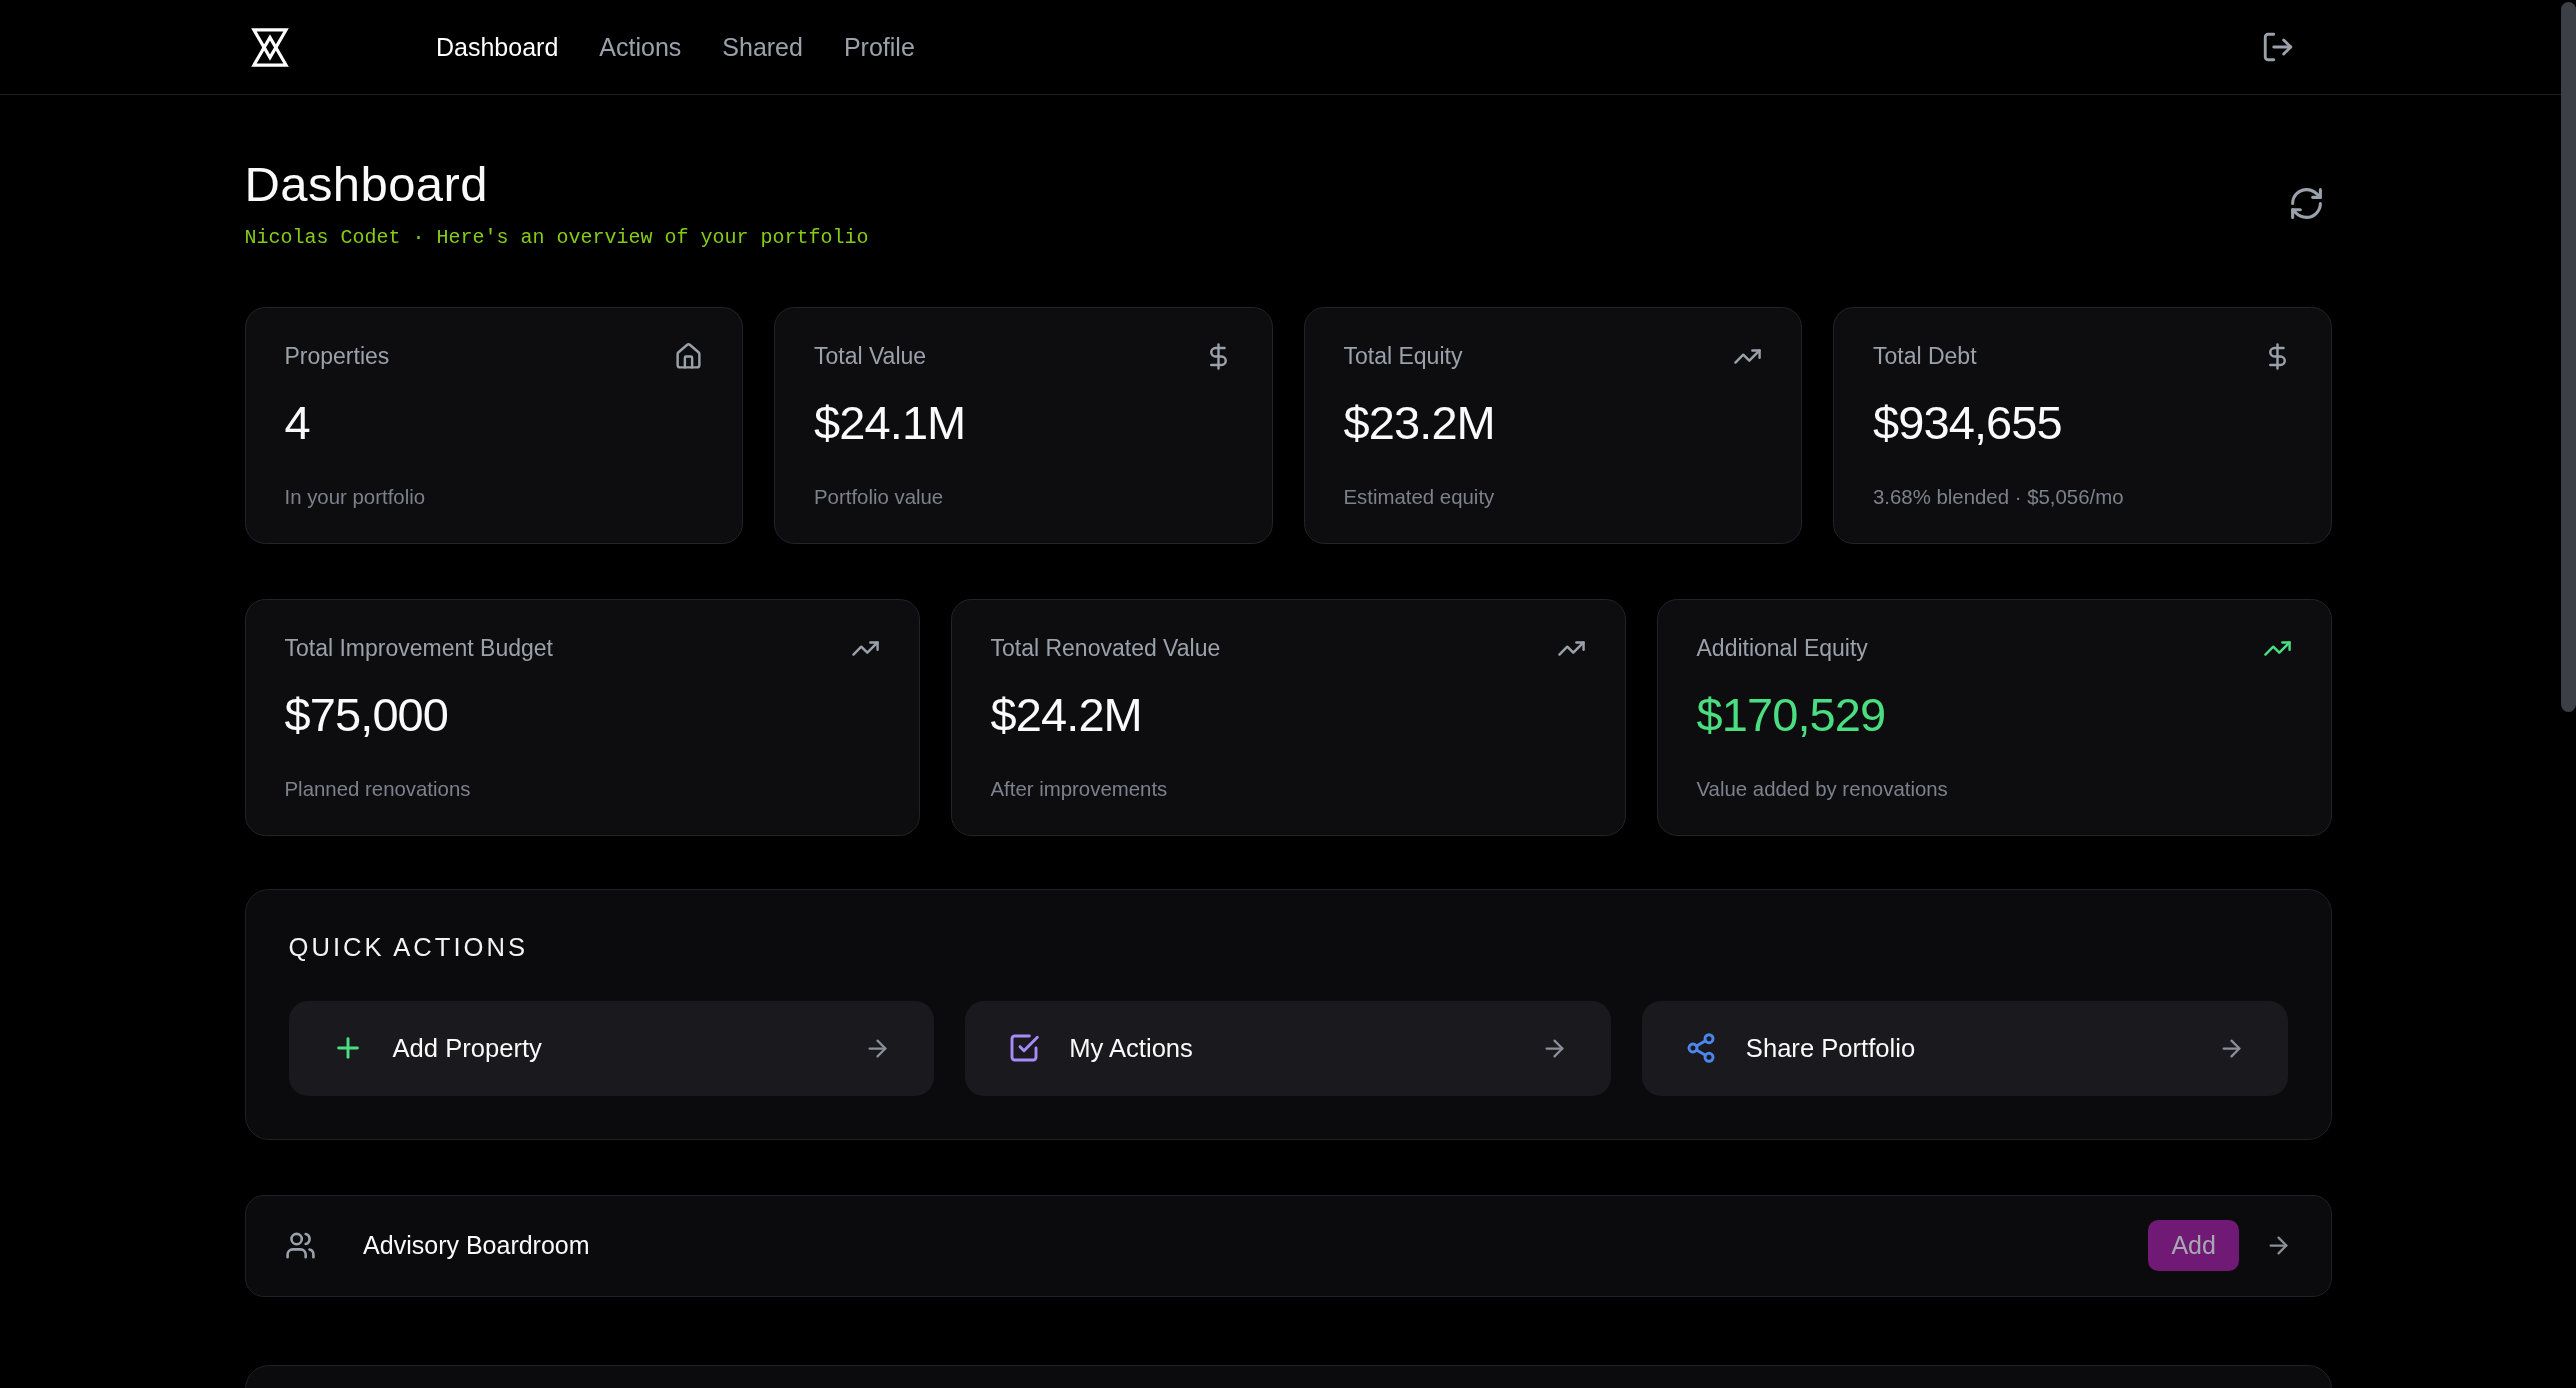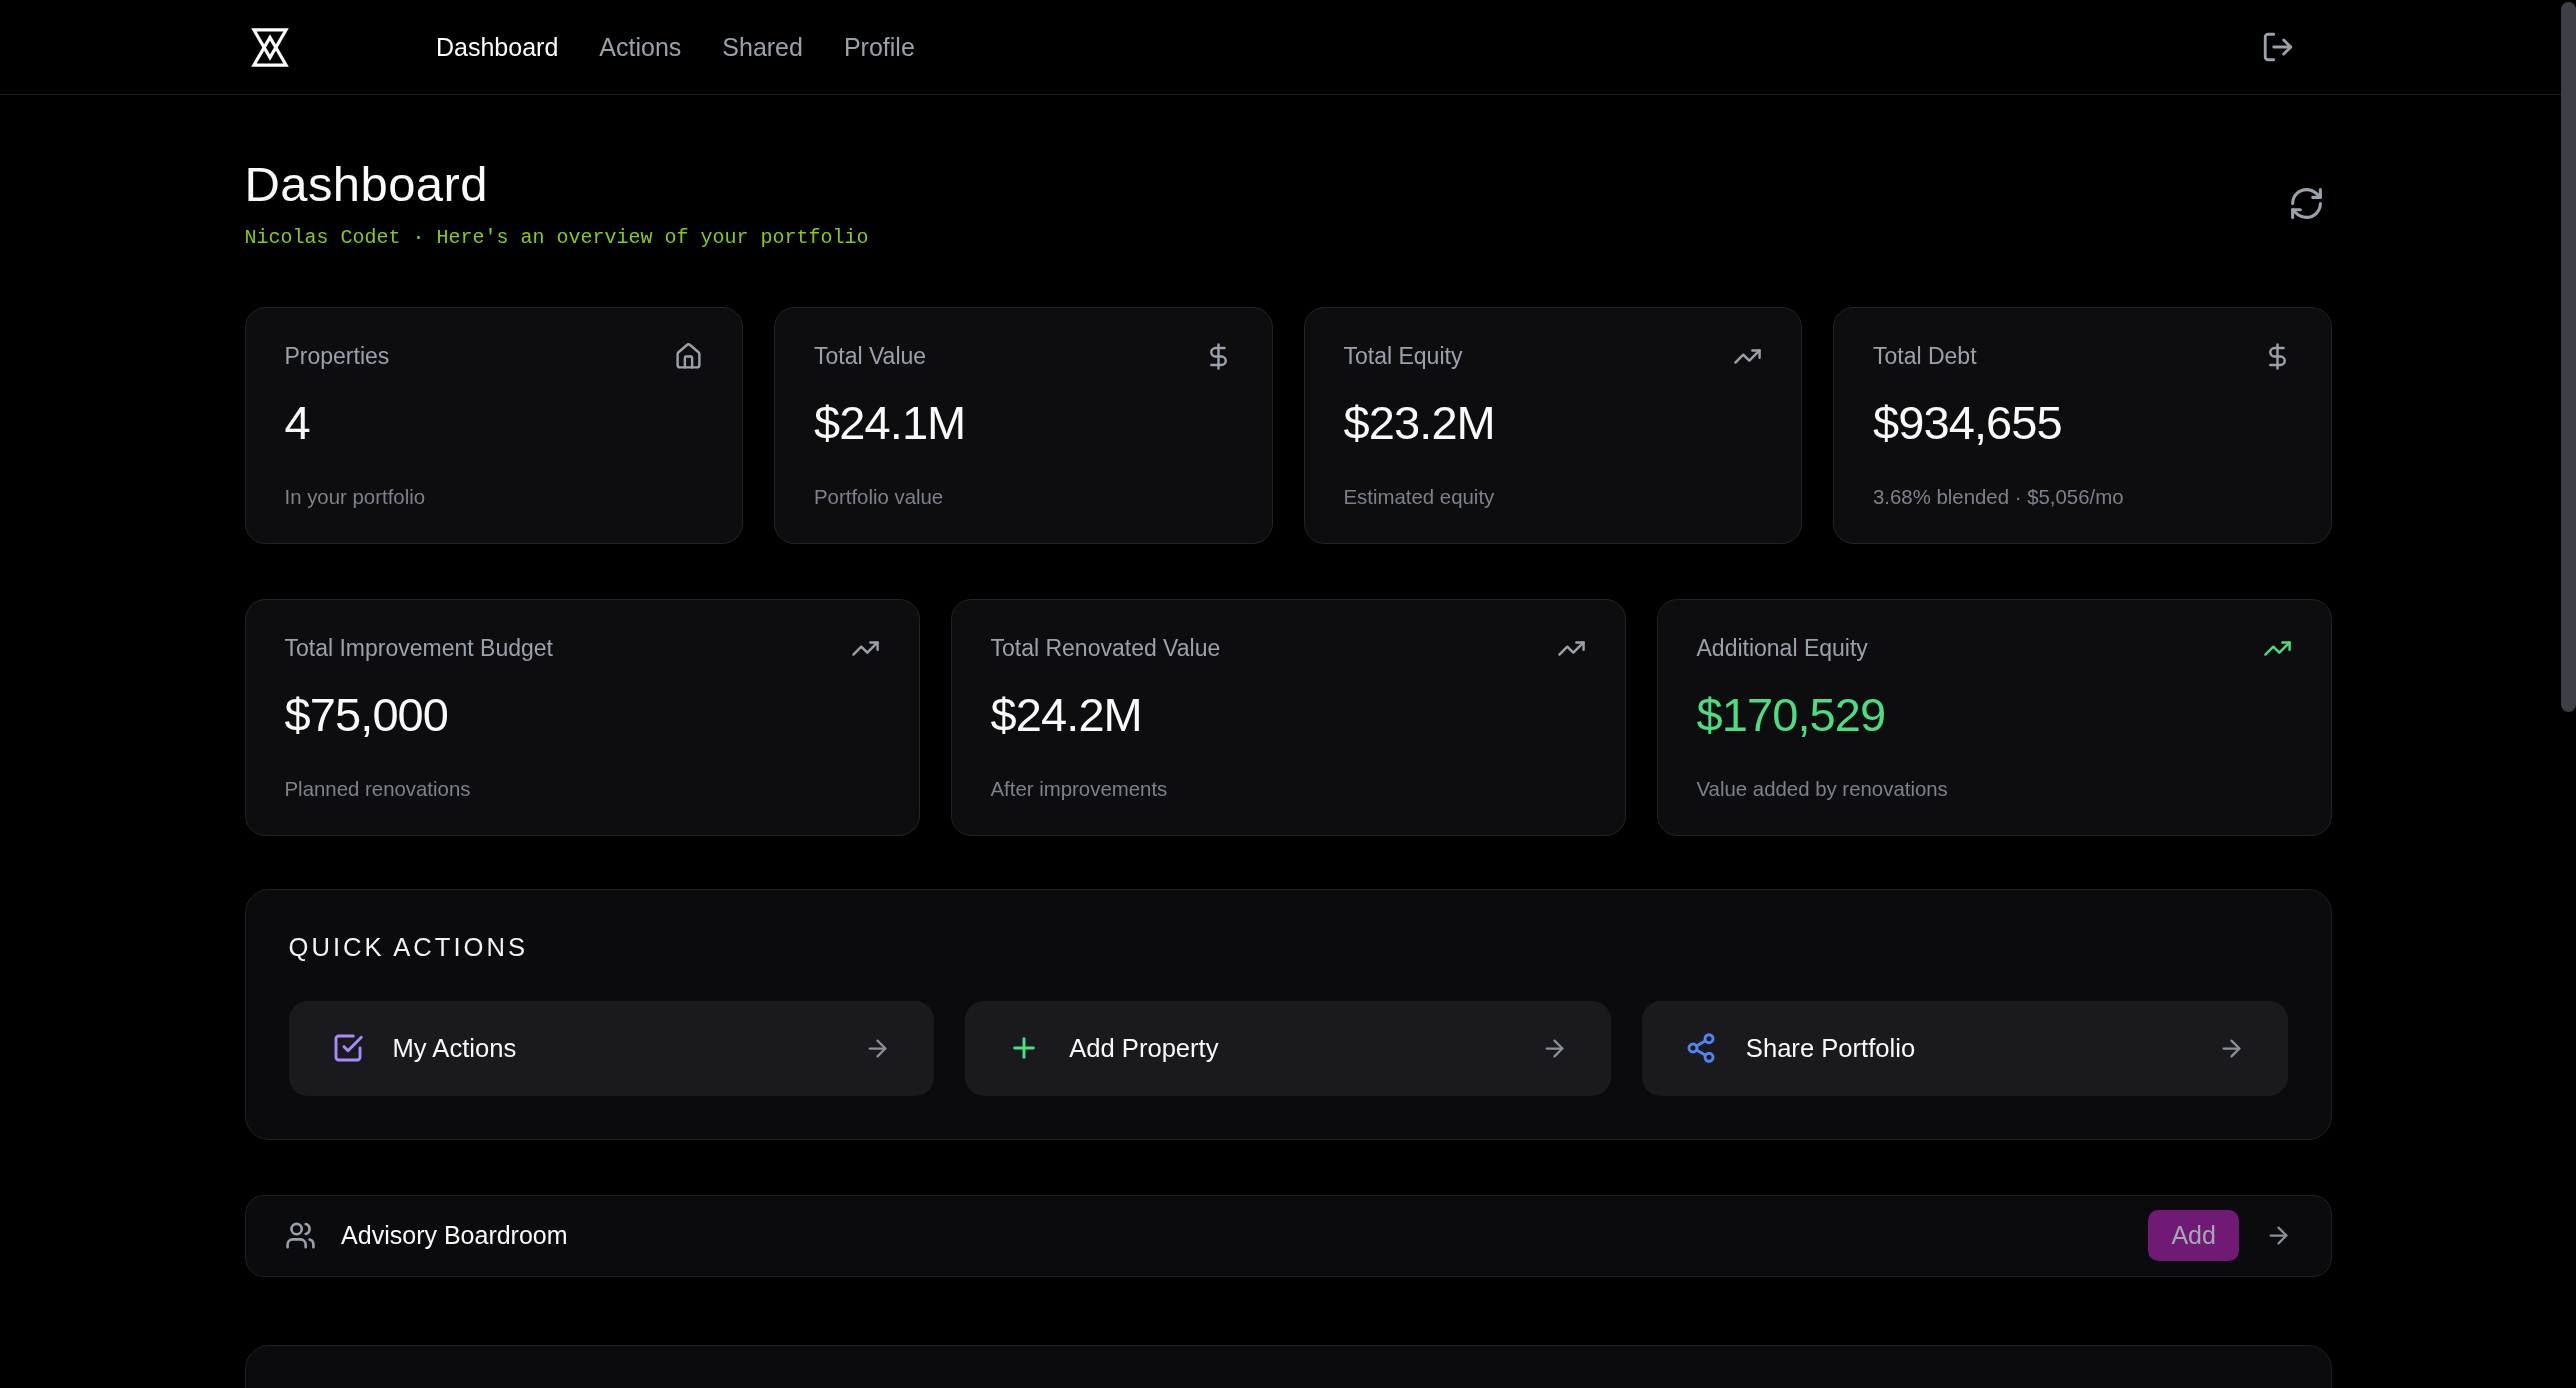--- a/index.html
+++ b/index.html
@@ -42,22 +42,22 @@
   .quick { margin-top:53px; padding:43px; }
   .section-heading { font-size:25.6px; font-weight:400; letter-spacing:3px; color:#f2f3f5; }
   .qa-grid { display:grid; grid-template-columns:repeat(3,1fr); gap:31px; margin-top:39px; }
   .qa-btn { height:95px; background:#1a1a1e; border:none; border-radius:19px;
             display:flex; align-items:center; padding:0 43px; cursor:pointer;
             font-family:inherit; }
   .qa-label { font-size:25.6px; color:#fafafa; margin-left:29px; }
   .qa-arrow { margin-left:auto; display:flex; }
 
   
-  .advisory { margin-top:55px; height:82px; border-radius:19px;
-              display:flex; align-items:center; padding:0 39px; cursor:pointer; }
+  .advisory { margin-top:55px; height:102px; border-radius:19px;
+              display:flex; align-items:center; padding:0 39px; cursor:pointer;gap:22px; }
   .advisory-label { font-size:25px; color:#fafafa; margin-left:25.6px; }
   .advisory-right { margin-left:auto; display:flex; align-items:center; }
   .add-badge { background:#701a75; color:#a6a9b1; font-size:25px; border:none;
                border-radius:10.2px; padding:11px 23px; cursor:pointer; font-family:inherit; }
   .advisory-right .qa-arrow { margin-left:25.6px; }
 
   
   .props { margin-top:68px; padding:44px 43px; height:204px; }
 
   
@@ -220,42 +220,42 @@
       <div class="card-value green">$170,529</div>
       <div class="card-sub">Value added by renovations</div>
     </div>
   </div>
 
   <section class="section quick">
     <div class="section-heading">QUICK ACTIONS</div>
     <div class="qa-grid">
       <button class="qa-btn">
         <span>
-          <svg width="32" height="32" viewBox="0 0 24 24" fill="none" stroke="#a78bfa" stroke-width="2.2" stroke-linecap="round" stroke-linejoin="round">
-            <path d="m9 11 3 3L22 4"></path>
-            <path d="M21 12v7a2 2 0 0 1-2 2H5a2 2 0 0 1-2-2V5a2 2 0 0 1 2-2h11"></path>
-          </svg>
-        </span>
-        <span class="qa-label">My Actions</span>
+          <svg width="32" height="32" viewBox="0 0 24 24" fill="none" stroke="#4ade80" stroke-width="2.2" stroke-linecap="round">
+            <path d="M5 12h14"></path>
+              <path d="M12 5v14"></path>
+          </svg>
+        </span>
+        <span class="qa-label">Add Property</span>
         <span class="qa-arrow">
           <svg width="27" height="27" viewBox="0 0 24 24" fill="none" stroke="#8b8f98" stroke-width="2" stroke-linecap="round" stroke-linejoin="round">
             <path d="M5 12h14"></path>
               <path d="m12 5 7 7-7 7"></path>
           </svg>
         </span>
       </button>
 
       <button class="qa-btn">
         <span>
-          <svg width="32" height="32" viewBox="0 0 24 24" fill="none" stroke="#4ade80" stroke-width="2.2" stroke-linecap="round">
-            <path d="M5 12h14"></path>
-              <path d="M12 5v14"></path>
-          </svg>
-        </span>
-        <span class="qa-label">Add Property</span>
+          <svg width="32" height="32" viewBox="0 0 24 24" fill="none" stroke="#a78bfa" stroke-width="2.2" stroke-linecap="round" stroke-linejoin="round">
+            <path d="m9 11 3 3L22 4"></path>
+            <path d="M21 12v7a2 2 0 0 1-2 2H5a2 2 0 0 1-2-2V5a2 2 0 0 1 2-2h11"></path>
+          </svg>
+        </span>
+        <span class="qa-label">My Actions</span>
         <span class="qa-arrow">
           <svg width="27" height="27" viewBox="0 0 24 24" fill="none" stroke="#8b8f98" stroke-width="2" stroke-linecap="round" stroke-linejoin="round">
             <path d="M5 12h14"></path>
               <path d="m12 5 7 7-7 7"></path>
           </svg>
         </span>
       </button>
 
       <button class="qa-btn">
         <span>

